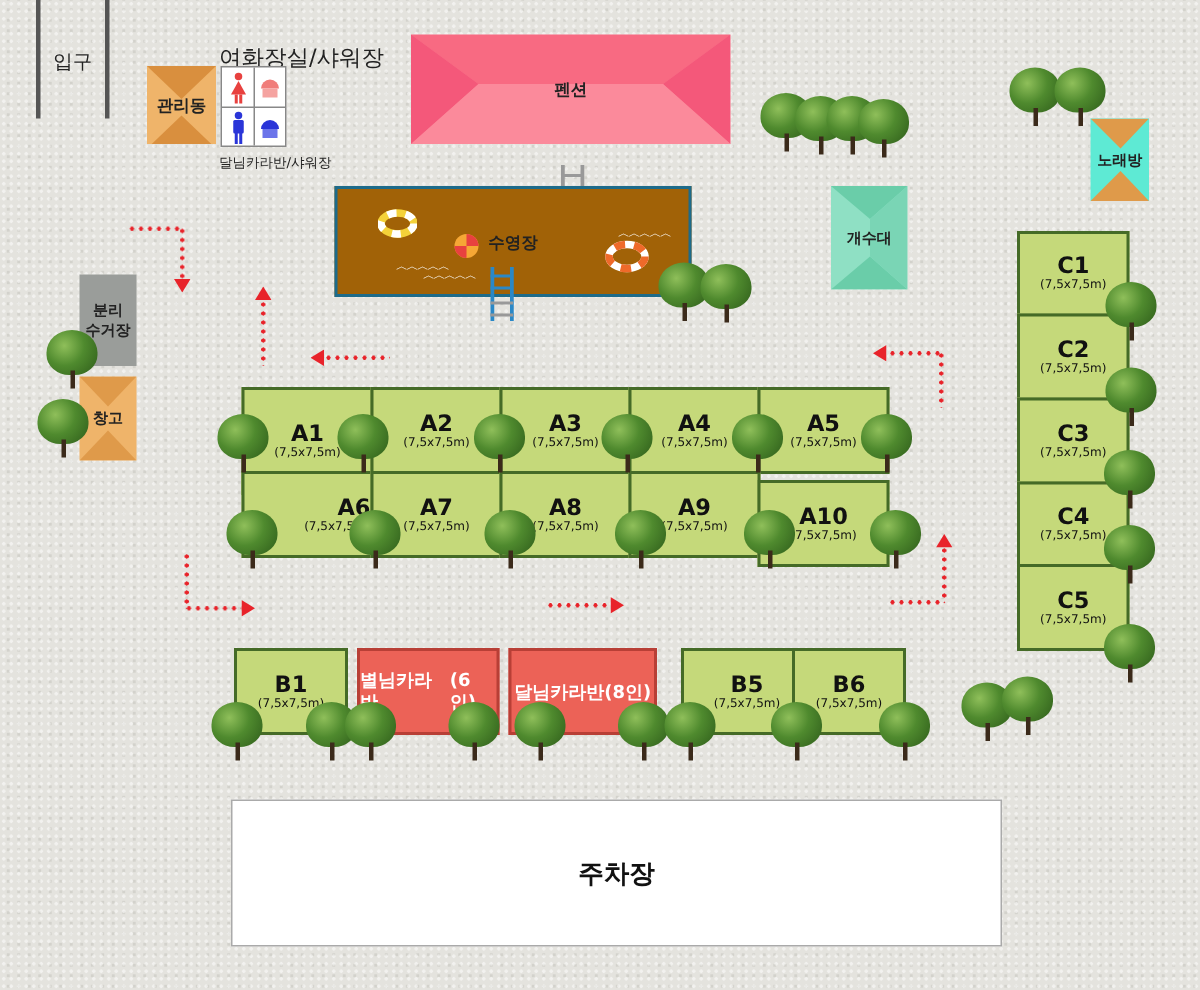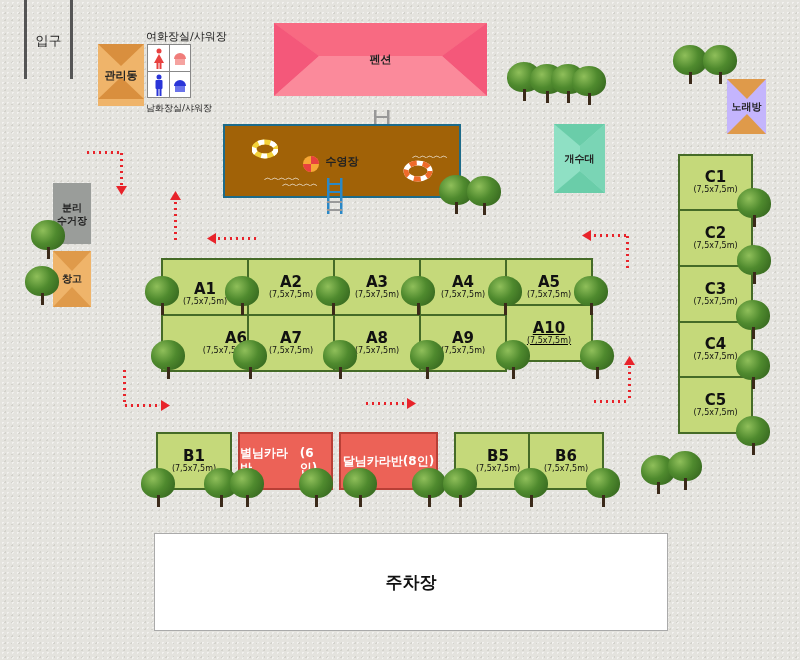--- a/index.html
+++ b/index.html
@@ -28,29 +28,29 @@
   .dot-h{position:absolute;height:3px;background-image:radial-gradient(circle,#e8232a 1.3px,transparent 1.5px);background-size:6px 3px;background-repeat:repeat-x;}
   .dot-v{position:absolute;width:3px;background-image:radial-gradient(circle,#e8232a 1.3px,transparent 1.5px);background-size:3px 6px;background-repeat:repeat-y;}
 </style>
 </head>
 <body>
 
 <div class="abs" style="left:24px;top:0;width:3px;height:79px;background:#555;"></div>
 <div class="abs" style="left:70px;top:0;width:3px;height:79px;background:#555;"></div>
 <div class="abs label" style="left:27px;top:32px;width:43px;font-size:13px;font-weight:normal;">입구</div>
 
-<div class="roof" style="left:98px;top:44px;width:46px;height:62px;background:#efb46a;">
+<div class="roof" style="left:98px;top:44px;width:46px;height:52px;background:#efb46a;">
   <svg class="abs" style="left:0;top:0" width="46" height="55">
     <polygon points="0,0 46,0 23,22" fill="#d98f3e"></polygon>
     <polygon points="0,55 46,55 23,33" fill="#d98f3e"></polygon>
   </svg>
   <span class="txt">관리동</span>
 </div>
 
-<div class="abs" style="left:146px;top:29px;font-size:11px;color:#222;">여화장실/샤워장</div>
+<div class="abs" style="left:146px;top:29px;font-size:15px;color:#222;">여화장실/샤워장</div>
 <div class="abs" style="left:147px;top:44px;width:44px;height:54px;background:#fff;border:1px solid #888;box-sizing:border-box;">
   <div class="abs" style="left:21px;top:0;width:1px;height:52px;background:#888;"></div>
   <div class="abs" style="left:0;top:26px;width:42px;height:1px;background:#888;"></div>
   <svg class="abs" style="left:4px;top:3px" width="14" height="22">
     <circle cx="7" cy="3" r="2.5" fill="#e8413f"></circle>
       <polygon points="7,6 12,15 2,15" fill="#e8413f"></polygon>
       <rect x="4.5" y="15" width="2" height="6" fill="#e8413f"></rect>
       <rect x="7.5" y="15" width="2" height="6" fill="#e8413f"></rect>
   </svg>
   <svg class="abs" style="left:25px;top:5px" width="14" height="18">
@@ -61,21 +61,21 @@
     <circle cx="7" cy="3" r="2.5" fill="#2a35d8"></circle>
       <rect x="3.5" y="6" width="7" height="9" rx="1" fill="#2a35d8"></rect>
       <rect x="4.5" y="14" width="2" height="8" fill="#2a35d8"></rect>
       <rect x="7.5" y="14" width="2" height="8" fill="#2a35d8"></rect>
   </svg>
   <svg class="abs" style="left:25px;top:32px" width="14" height="18">
     <path d="M1,9 A6,6 0 0 1 13,9 Z" fill="#2a35d8"></path>
       <rect x="2" y="9" width="10" height="6" fill="#6b74ea"></rect>
   </svg>
 </div>
-<div class="abs" style="left:146px;top:102px;font-size:9px;color:#222;">남화장실/샤워장</div>
+<div class="abs" style="left:146px;top:102px;font-size:9px;color:#222;">달님카라반/샤워장</div>
 
 <div class="roof" style="left:274px;top:23px;width:213px;height:73px;background:#fa7c91;">
   <svg class="abs" style="left:0;top:0" width="213" height="73">
     <polygon points="0,0 213,0 168,33 45,33" fill="#f86a82"></polygon>
     <polygon points="0,0 45,33 0,73" fill="#f4587a"></polygon>
     <polygon points="213,0 168,33 213,73" fill="#f4587a"></polygon>
     <polygon points="0,73 45,33 168,33 213,73" fill="#fb8a9b"></polygon>
   </svg>
   <span class="txt">펜션</span>
 </div>
@@ -117,21 +117,21 @@
 
 <div class="roof" style="left:554px;top:124px;width:51px;height:69px;background:#8fe0c4;">
   <svg class="abs" style="left:0;top:0" width="51" height="69">
     <polygon points="0,0 51,0 26,22" fill="#6acda9"></polygon>
     <polygon points="0,69 51,69 26,47" fill="#6acda9"></polygon>
     <polygon points="26,22 51,0 51,69 26,47" fill="#7ad5b5"></polygon>
   </svg>
   <span class="txt" style="font-size:10px;">개수대</span>
 </div>
 
-<div class="roof" style="left:727px;top:79px;width:39px;height:55px;background:#c4b5fd;">
+<div class="roof" style="left:727px;top:79px;width:39px;height:55px;background:#5eead4;">
   <svg class="abs" style="left:0;top:0" width="39" height="55">
     <polygon points="0,0 39,0 20,20" fill="#df9a4a"></polygon>
       <polygon points="0,55 39,55 20,35" fill="#df9a4a"></polygon>
   </svg>
   <span class="txt" style="font-size:10px;">노래방</span>
 </div>
 
 <div class="abs" style="left:53px;top:183px;width:38px;height:61px;background:#9a9d9a;display:flex;flex-direction:column;align-items:center;justify-content:center;font-size:10px;font-weight:bold;color:#222;line-height:13px;">
   <span>분리</span>
   <span>수거장</span>
@@ -174,21 +174,21 @@
     <span class="size">(7,5x7,5m)</span>
   </div>
 <div class="site" style="left:333px;top:314px;width:88px;height:58px;">
     <span class="name">A8</span>
     <span class="size">(7,5x7,5m)</span>
   </div>
 <div class="site" style="left:419px;top:314px;width:88px;height:58px;">
     <span class="name">A9</span>
     <span class="size">(7,5x7,5m)</span>
   </div>
-<div class="site" style="left:505px;top:304px;width:88px;height:58px;text-decoration:underline;">
+<div class="site" style="left:505px;top:320px;width:88px;height:58px;">
     <span class="name">A10</span>
     <span class="size">(7,5x7,5m)</span>
   </div>
 
 <div class="site" style="left:678px;top:154px;width:75px;height:57px;">
     <span class="name">C1</span>
     <span class="size">(7,5x7,5m)</span>
   </div>
 <div class="site" style="left:678px;top:209px;width:75px;height:58px;">
     <span class="name">C2</span>

